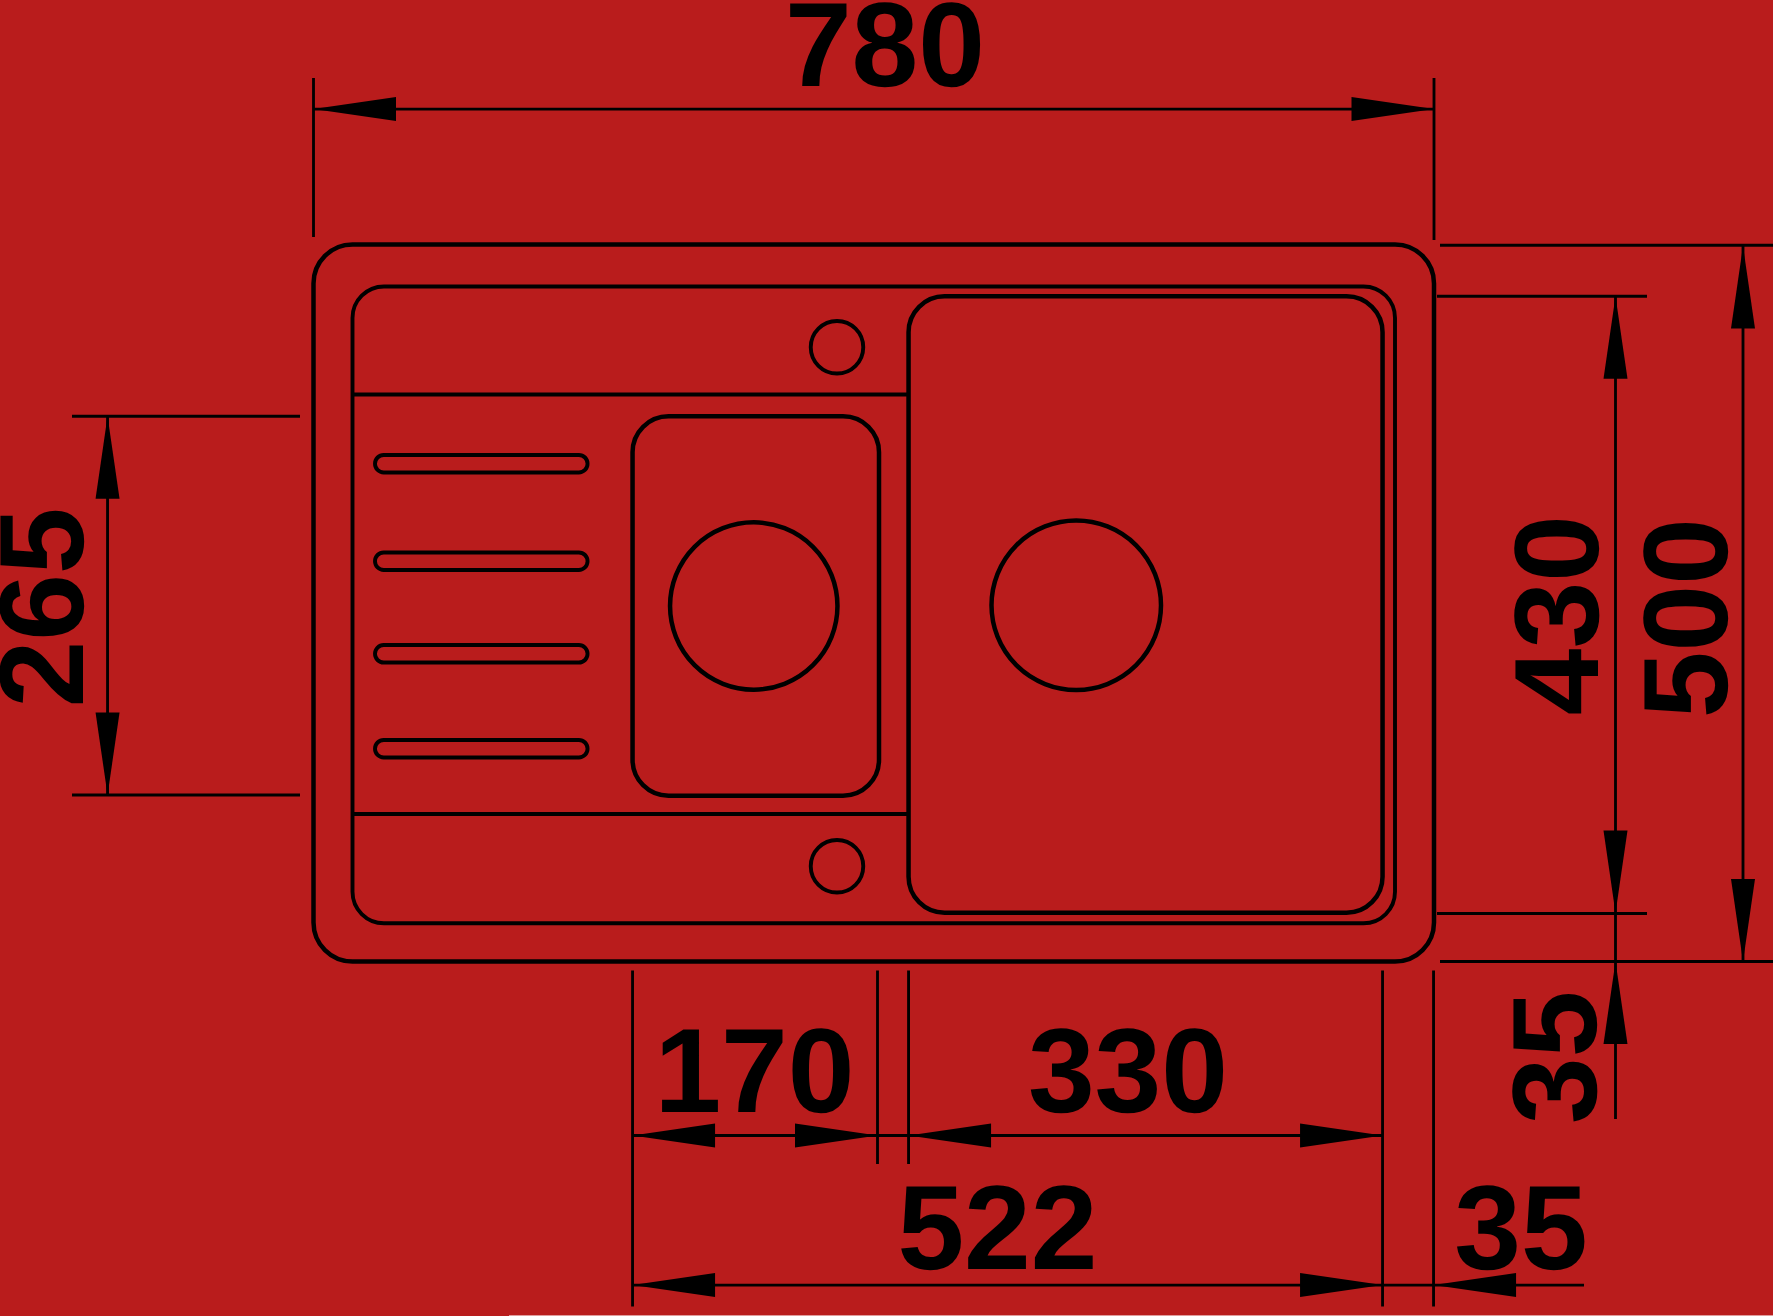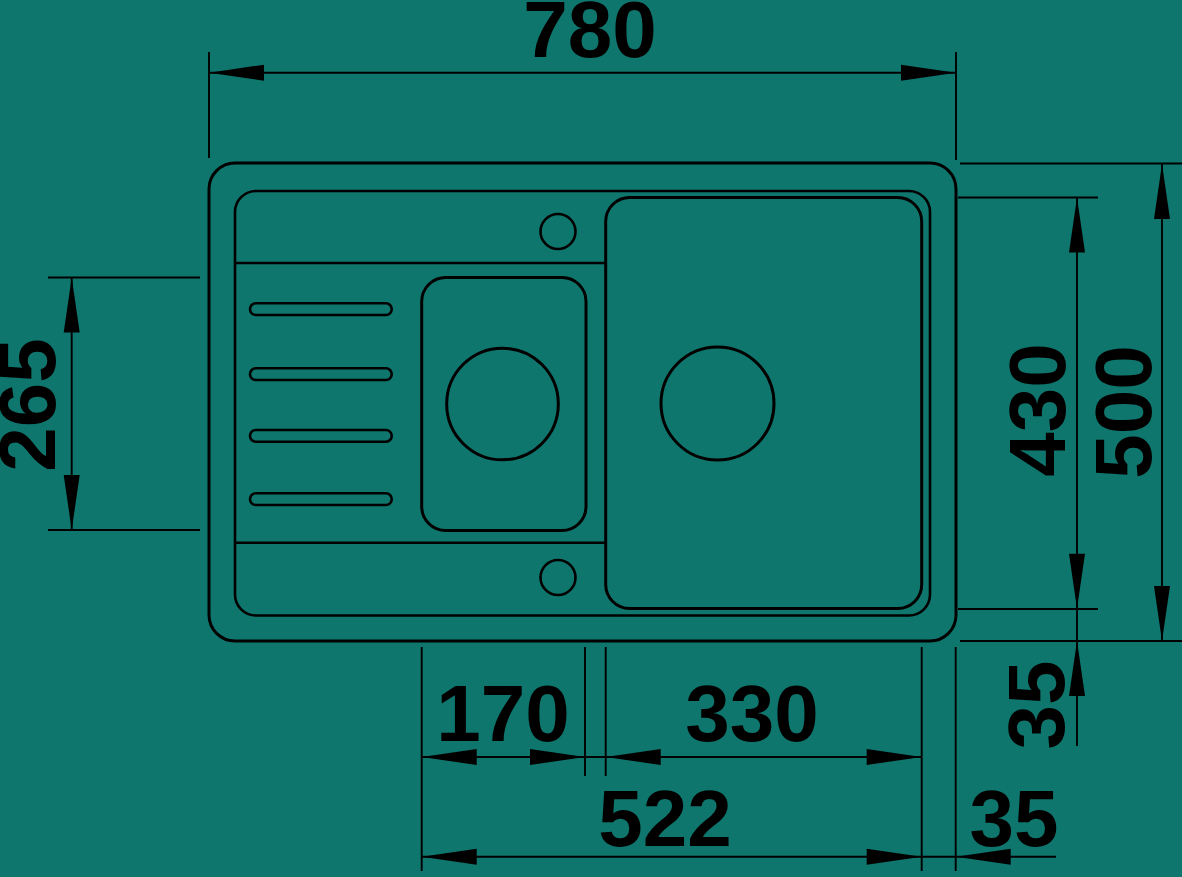--- a/index.html
+++ b/index.html
@@ -4,21 +4,21 @@
 <style>
   html, body {
     margin: 0;
     padding: 0;
     background: #ffffff;
   }
   .canvas {
     position: relative;
     width: 1182px;
     height: 877px;
-    background: #0f766e;
+    background: #b91c1c;
     overflow: hidden;
   }
   svg { display: block; }
   .outline   { fill: none; stroke: #000000; stroke-width: 3;   }
   .outline-t { fill: none; stroke: #000000; stroke-width: 2.6; }
   .dimline   { fill: none; stroke: #000000; stroke-width: 1.9; }
   .arrow     { fill: #000000; stroke: none; }
   .dim-label {
     font-family: "Liberation Sans", sans-serif;
     font-weight: bold;

